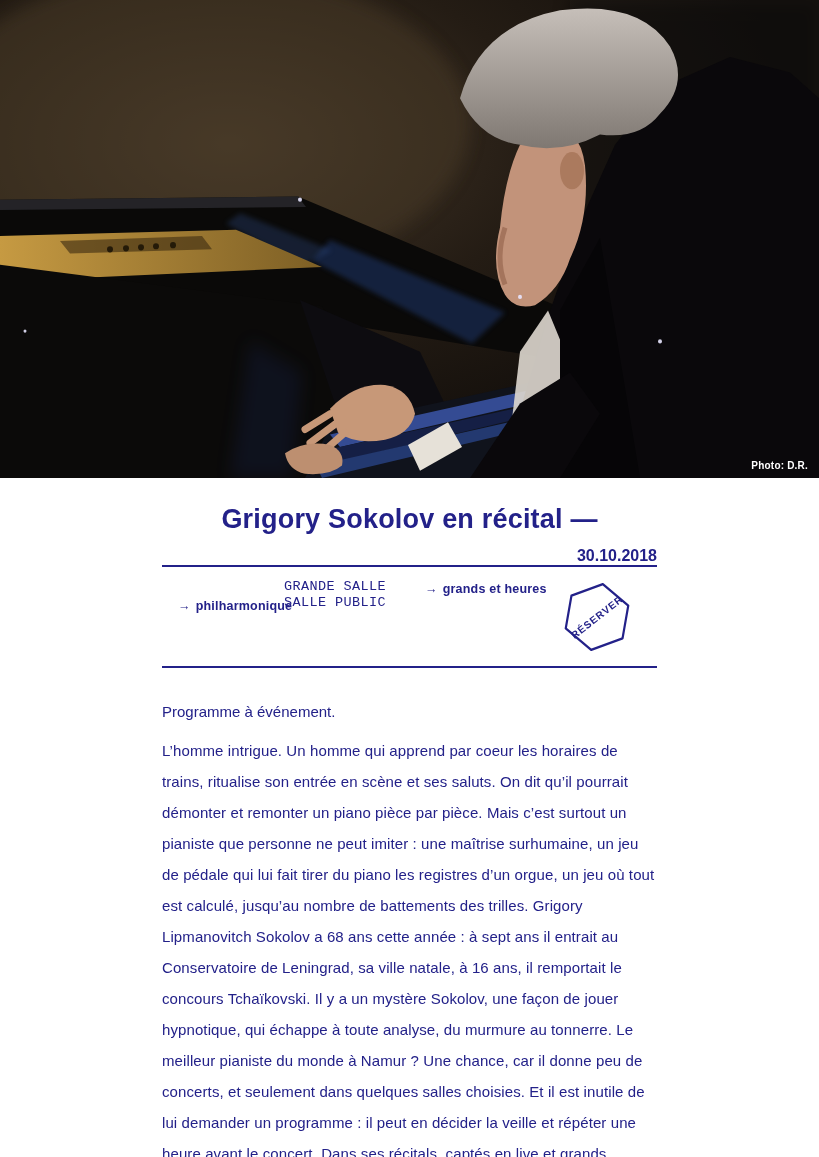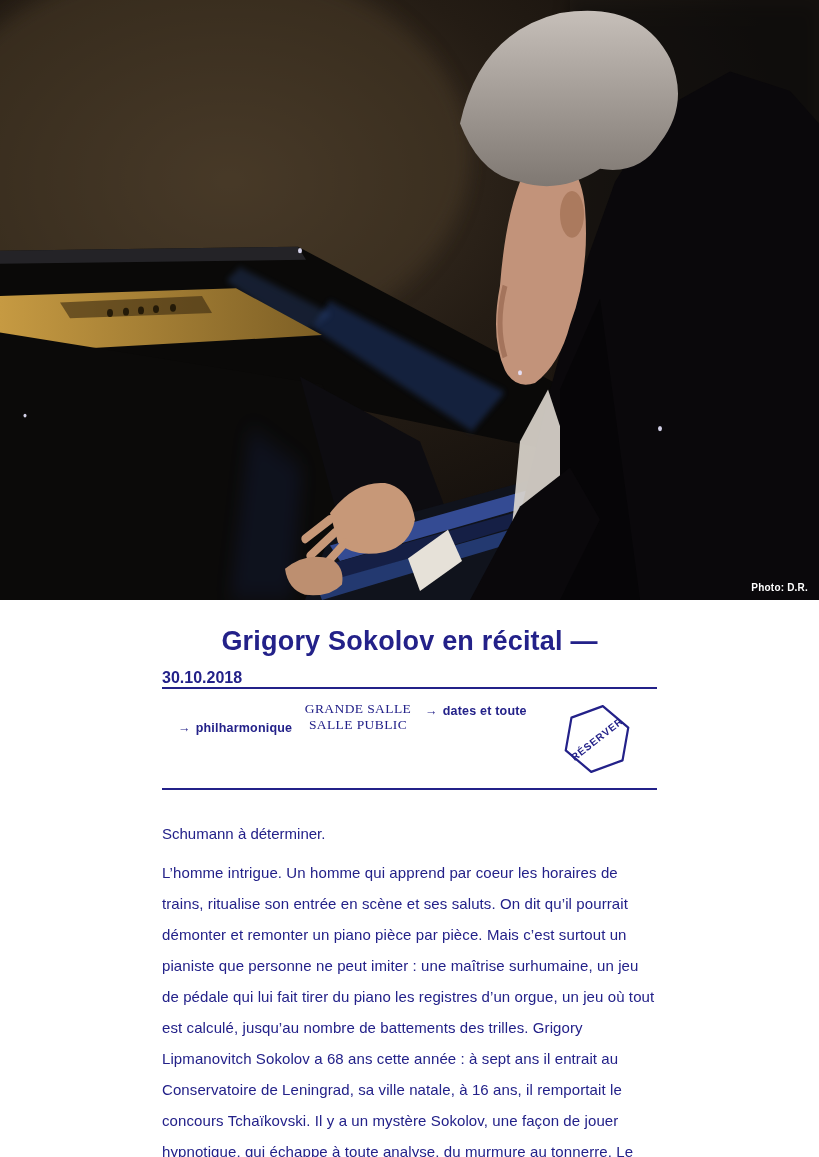--- a/index.html
+++ b/index.html
@@ -5,52 +5,52 @@
   :root { --blue:#232189; }
   html,body { margin:0; padding:0; background:#ffffff; }
   body {
     width:819px; height:1157px; overflow:hidden;
     font-family:"Liberation Sans", sans-serif;
     -webkit-font-smoothing:antialiased;
   }
   .page { position:relative; width:819px; height:1157px; background:#ffffff; }
 
   
-  .hero { position:relative; width:819px; height:600px; background:#7f1d1d; overflow:hidden; }
+  .hero { position:relative; width:819px; height:478px; background:#7f1d1d; overflow:hidden; }
   .hero svg { display:block; width:100%; height:100%; }
   .credit {
     position:absolute; right:11px; bottom:7px;
     color:#ffffff; font-size:10px; font-weight:bold; letter-spacing:0.2px;
   }
 
   
   .content { width:495px; margin:0 auto; color:var(--blue); }
   h1.title {
     margin:25px 0 12px; text-align:center;
     font-size:27px; font-weight:bold; letter-spacing:0.2px; color:var(--blue);
     line-height:32px;
   }
   .date {
-    text-align:left; font-size:16px; font-weight:bold;
+    text-align:right; font-size:16px; font-weight:bold;
     margin-top:11px; color:var(--blue);
   }
   hr.rule { border:none; border-top:2px solid var(--blue); margin:0; }
   .rule-top { margin-top:33px; }
 
   .meta-row { position:relative; height:99px; }
   .meta-link {
     position:absolute; color:var(--blue); font-weight:bold; font-size:12.5px;
     text-decoration:none; letter-spacing:0.2px; white-space:nowrap; cursor:pointer;
   }
   .meta-link .arrow { margin-right:5px; font-weight:normal; }
   .link-phil  { left:16px;  top:32px; }
   .link-dates { left:263px; top:15px; }
   .venue {
-    position:absolute; left:140px; top:12px; width:112px; text-align:center;
-    font-family:Liberation Serif, serif; font-size:13.5px; line-height:15.5px;
+    position:absolute; left:117px; top:12px; width:112px; text-align:center;
+    font-family:Liberation Mono, monospace; font-size:13.5px; line-height:15.5px;
     letter-spacing:0.4px; color:var(--blue);
   }
   .badge { position:absolute; left:398px; top:14px; width:74px; height:72px; cursor:pointer; }
   .badge svg { display:block; width:74px; height:72px; }
   .badge text {
     font-family:"Liberation Sans", sans-serif; font-weight:bold;
     font-size:11px; letter-spacing:1px; fill:var(--blue);
   }
 
   .program { margin:32px 0 0; font-size:15px; color:var(--blue); line-height:23px; }
@@ -159,33 +159,33 @@
       <a class="meta-link link-phil">
         <span class="arrow">→</span><span>philharmonique</span>
       </a>
 
       <div class="venue">
         <div>GRANDE SALLE</div>
         <div>SALLE PUBLIC</div>
       </div>
 
       <a class="meta-link link-dates">
-        <span class="arrow">→</span><span>dates et toute</span>
+        <span class="arrow">→</span><span>grands et heures</span>
       </a>
 
       <div class="badge">
         <svg viewBox="0 0 80 76">
           <polygon points="46.3,2.5 73.8,25.7 67.6,61.1 33.7,73.5 6.2,50.3 12.4,14.9" fill="#ffffff" stroke="#232189" stroke-width="2.4" stroke-linejoin="round"></polygon>
           <text x="40" y="42" text-anchor="middle" transform="rotate(-38 40 38)">RÉSERVER</text>
         </svg>
       </div>
     </div>
 
     <hr class="rule">
 
-    <p class="program">Schumann à déterminer.</p>
+    <p class="program">Programme à événement.</p>
 
     <p class="body-text">L’homme intrigue. Un homme qui apprend par coeur les horaires de trains, ritualise son entrée en scène et ses saluts. On dit qu’il pourrait démonter et remonter un piano pièce par pièce. Mais c’est surtout un pianiste que personne ne peut imiter : une maîtrise surhumaine, un jeu de pédale qui lui fait tirer du piano les registres d’un orgue, un jeu où tout est calculé, jusqu’au nombre de battements des trilles. Grigory Lipmanovitch Sokolov a 68 ans cette année : à sept ans il entrait au Conservatoire de Leningrad, sa ville natale, à 16 ans, il remportait le concours Tchaïkovski. Il y a un mystère Sokolov, une façon de jouer hypnotique, qui échappe à toute analyse, du murmure au tonnerre. Le meilleur pianiste du monde à Namur ? Une chance, car il donne peu de concerts, et seulement dans quelques salles choisies. Et il est inutile de lui demander un programme : il peut en décider la veille et répéter une heure avant le concert. Dans ses récitals, captés en live et grands succès au disque, on sait qu’il affectionne Mozart, Chopin, Bach (son fabuleux “Art de la fugue” !), Schubert, Schumann, Beethoven…</p>
 
     <h2 class="closing">Un événement !</h2>
 
   </div>
 </div>
 
 </body></html>

